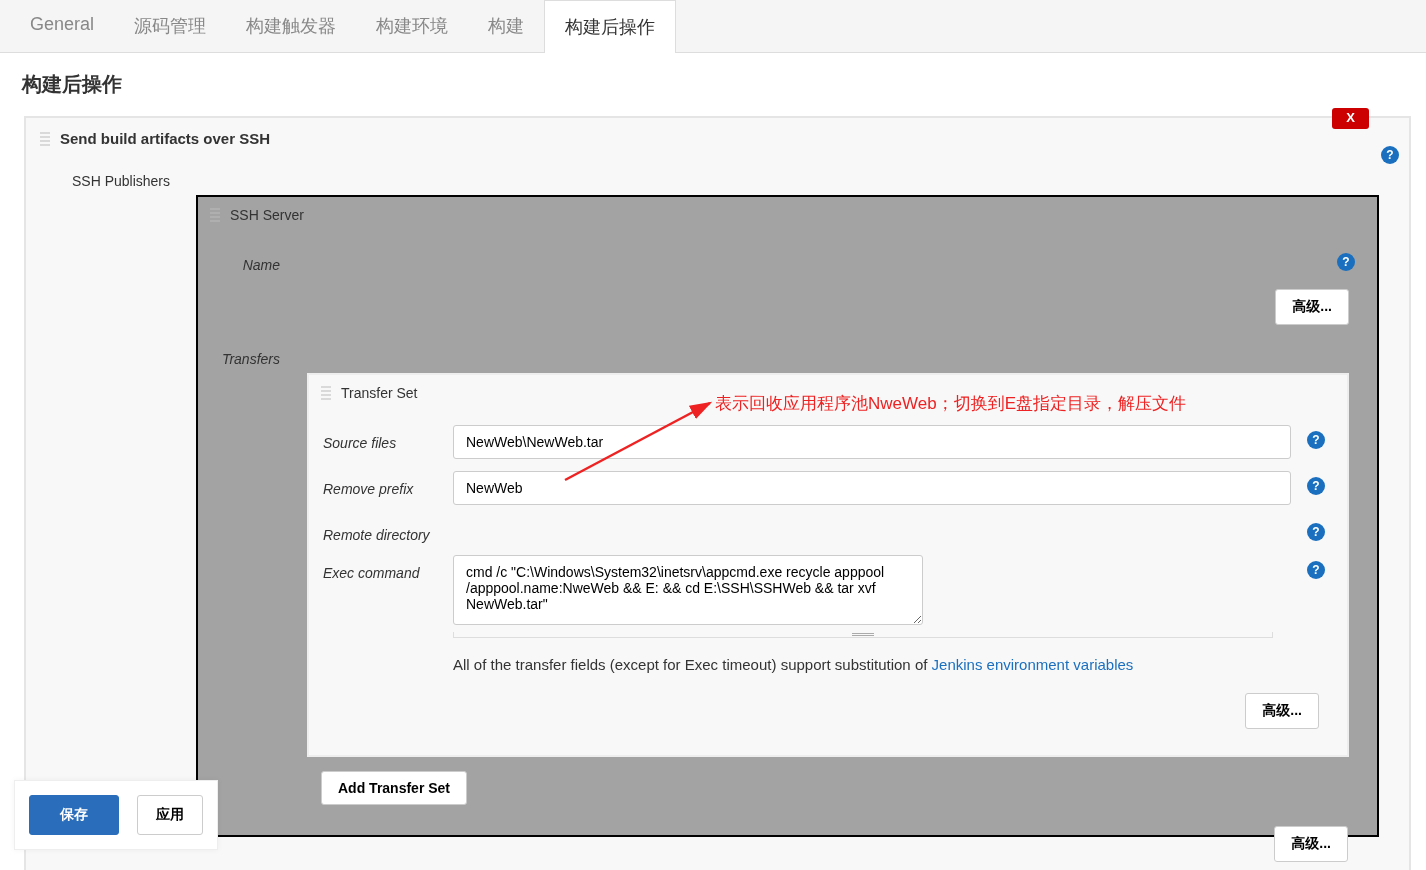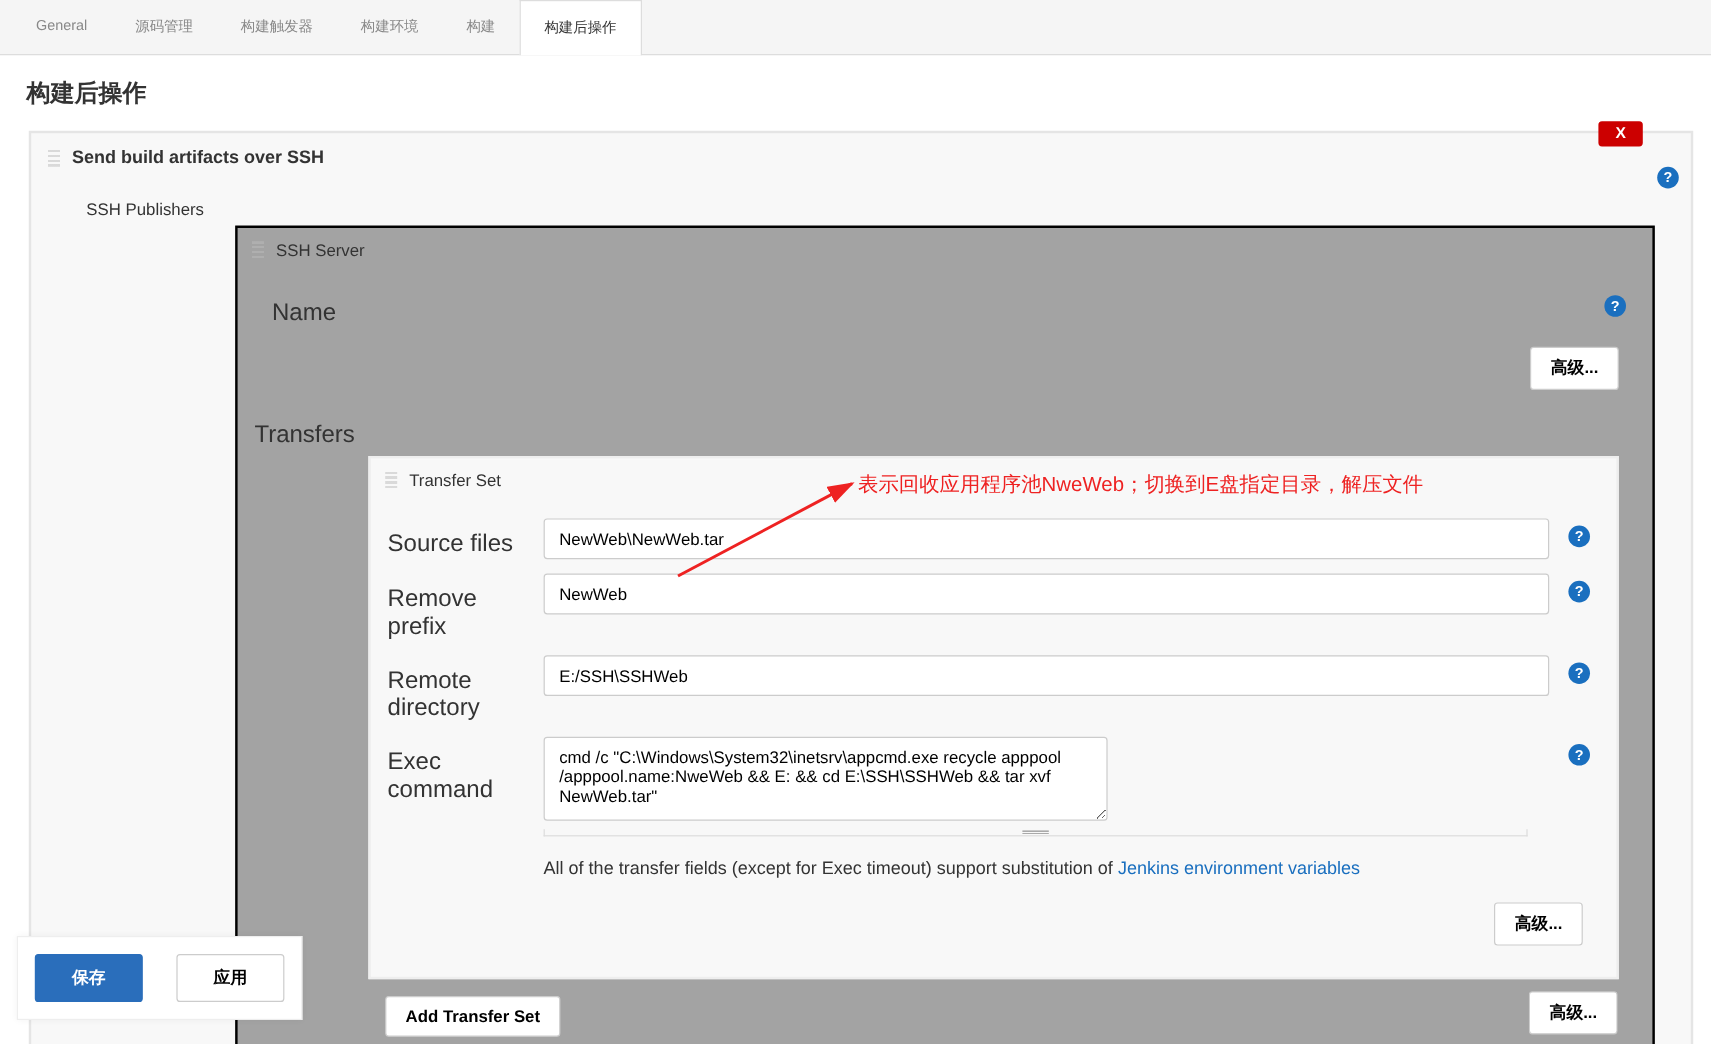--- a/index.html
+++ b/index.html
@@ -1,18 +1,18 @@
 <!DOCTYPE html>
 <html><head>
 <meta charset="utf-8">
 <style>
 * { box-sizing: border-box; margin: 0; padding: 0; }
 body { font-family: "Segoe UI", "Microsoft YaHei", Arial, sans-serif; font-size: 14px; color: #333; background: #fff; width: 1426px; height: 870px; overflow: hidden; position: relative; }
 .tabs { display: flex; background: #f5f5f5; border-bottom: 1px solid #ddd; padding: 0 10px; }
-.tab { padding: 14px 20px; color: #888; cursor: pointer; font-size: 12px; }
+.tab { padding: 14px 20px; color: #888; cursor: pointer; font-size: 18px; }
 .tab.active { background: #fff; border: 1px solid #ddd; border-bottom: none; color: #333; font-weight: normal; margin-bottom: -1px; }
 .section-title { font-size: 20px; font-weight: bold; padding: 18px 22px; }
 .panel-area { padding: 0 15px 15px 24px; position: relative; }
 .panel { border: 2px solid #e5e5e5; background: #f8f8f8; padding: 0; position: relative; }
 .panel-header { display: flex; align-items: center; padding: 12px 14px; font-weight: bold; font-size: 15px; }
 .drag-handle { width: 10px; height: 14px; background: repeating-linear-gradient(0deg,#bbb 0 2px,transparent 2px 4px); margin-right: 10px; opacity: .5; }
 .delete-x { position: absolute; top: -10px; right: 40px; background: #c00; color: #fff; font-weight: bold; padding: 2px 14px 4px; border-radius: 3px; font-size: 13px; cursor: pointer; }
 .help-icon { display: inline-flex; width: 18px; height: 18px; border-radius: 50%; background: #1a6fbf; color: #fff; align-items: center; justify-content: center; font-size: 12px; font-weight: bold; cursor: pointer; }
 .help-top-right { position: absolute; top: 28px; right: 10px; }
 .field-row { display: flex; align-items: flex-start; padding: 6px 0; }
@@ -21,29 +21,29 @@
 .nested-header { display: flex; align-items: center; padding: 10px 12px; font-size: 14px; }
 .nested-body { padding: 8px 14px 16px; }
 .input-text, select.input-text { width: 100%; border: 1px solid #ccc; padding: 8px 12px; font-size: 14px; background: #fff; border-radius: 3px; }
 select.input-text { appearance: none; background: #fff; }
 .select-wrap { position: relative; }
 .select-caret { position: absolute; right: 12px; top: 50%; transform: translateY(-50%); pointer-events: none; font-size: 12px; color: #333; }
 .textarea { width: 100%; max-width: 470px; border: 1px solid #ccc; padding: 8px 12px; font-size: 14px; background: #fff; border-radius: 3px; resize: both; min-height: 70px; font-family: inherit; }
 .btn { border: 1px solid #ccc; background: #fff; padding: 8px 16px; font-size: 14px; border-radius: 3px; cursor: pointer; font-weight: bold; }
 .btn-primary { background: #2a6ebb; color: #fff; border-color: #2a6ebb; }
 .inner-row { display: flex; align-items: flex-start; padding: 6px 0; position: relative; }
-.inner-label { width: 130px; text-align: left; padding-right: 12px; padding-top: 10px; font-size: 20px; flex-shrink: 0; }
+.inner-label { width: 130px; text-align: left; padding-right: 12px; padding-top: 10px; font-size: 14px; flex-shrink: 0; font-style: italic; }
 .inner-input-wrap { flex: 1; padding-right: 42px; position: relative; }
 .inner-help { position: absolute; right: 8px; top: 12px; }
 .hint-row { padding: 18px 0 10px 130px; font-size: 15px; color: #333; }
 .hint-row a { color: #1a6fbf; text-decoration: none; }
 .adv-row { display: flex; justify-content: flex-end; padding: 10px 14px; }
 .deep-nested { border: 2px solid #eee; margin-left: 95px; margin-right: 14px; background: #f8f8f8; padding: 0; }
 .add-buttons-row { padding: 14px; }
-.float-bar { position: fixed; bottom: 20px; left: 14px; background: #fff; padding: 14px; border: 1px solid #eee; box-shadow: 0 0 6px rgba(0,0,0,.05); display: flex; gap: 28px; }
+.float-bar { position: fixed; bottom: 20px; left: 14px; background: #fff; padding: 14px; border: 1px solid #eee; box-shadow: 0 0 6px rgba(0,0,0,.05); display: flex; gap: 18px; }
 .float-right-adv { position: fixed; bottom: 8px; right: 78px; }
 .annotation { position: absolute; color: #e22; font-size: 17px; font-weight: normal; pointer-events: none; }
 svg.arrow { position: absolute; pointer-events: none; }
 .resize-grip { width: 460px; height: 6px; border: 1px solid #ddd; border-top: none; background: #f8f8f8; margin-left: 130px; margin-top: -2px; position: relative; }
 .resize-grip::after { content: ""; position: absolute; left: 50%; top: 1px; width: 22px; height: 3px; background: repeating-linear-gradient(0deg,#aaa 0 1px,transparent 1px 2px); transform: translateX(-50%); }
 </style>
 </head>
 <body>
 
 <div class="tabs">
@@ -107,23 +107,20 @@
             <div class="inner-row">
               <div class="inner-label">Remove prefix</div>
               <div class="inner-input-wrap">
                 <input class="input-text" value="NewWeb" style="">
               </div>
               <span class="help-icon inner-help">?</span>
             </div>
 
             <div class="inner-row">
               <div class="inner-label">Remote directory</div>
-              <div class="inner-input-wrap">
-                <input class="input-text" value="E:/SSH\SSHWeb" style="">
-              </div>
               <span class="help-icon inner-help">?</span>
             </div>
 
             <div class="inner-row">
               <div class="inner-label">Exec command</div>
               <div class="inner-input-wrap" style="padding-right:42px;">
                 <textarea class="textarea" style="">cmd /c "C:\Windows\System32\inetsrv\appcmd.exe recycle apppool /apppool.name:NweWeb &amp;&amp; E: &amp;&amp; cd E:\SSH\SSHWeb &amp;&amp; tar xvf NewWeb.tar"</textarea>
               </div>
               <span class="help-icon inner-help">?</span>
             </div>
@@ -146,21 +143,21 @@
       </div>
     </div>
 
     <div style="height:40px;"></div>
   </div>
 
 </div>
 
 <div class="float-bar">
   <button class="btn btn-primary" style="padding:10px 30px;">保存</button>
-  <button class="btn" style="padding:10px 30px;">应用</button>
+  <button class="btn" style="padding:10px 18px;">应用</button>
 </div>
 
 <button class="btn float-right-adv">高级...</button>
 
 <svg class="arrow" style="left:465px; top:385px; width:260px; height:100px;">
   <defs>
     <marker id="ah" markerWidth="10" markerHeight="10" refX="8" refY="3" orient="auto">
       <path d="M0,0 L9,3 L0,6 Z" fill="#e22"></path>
     </marker>
   </defs>

